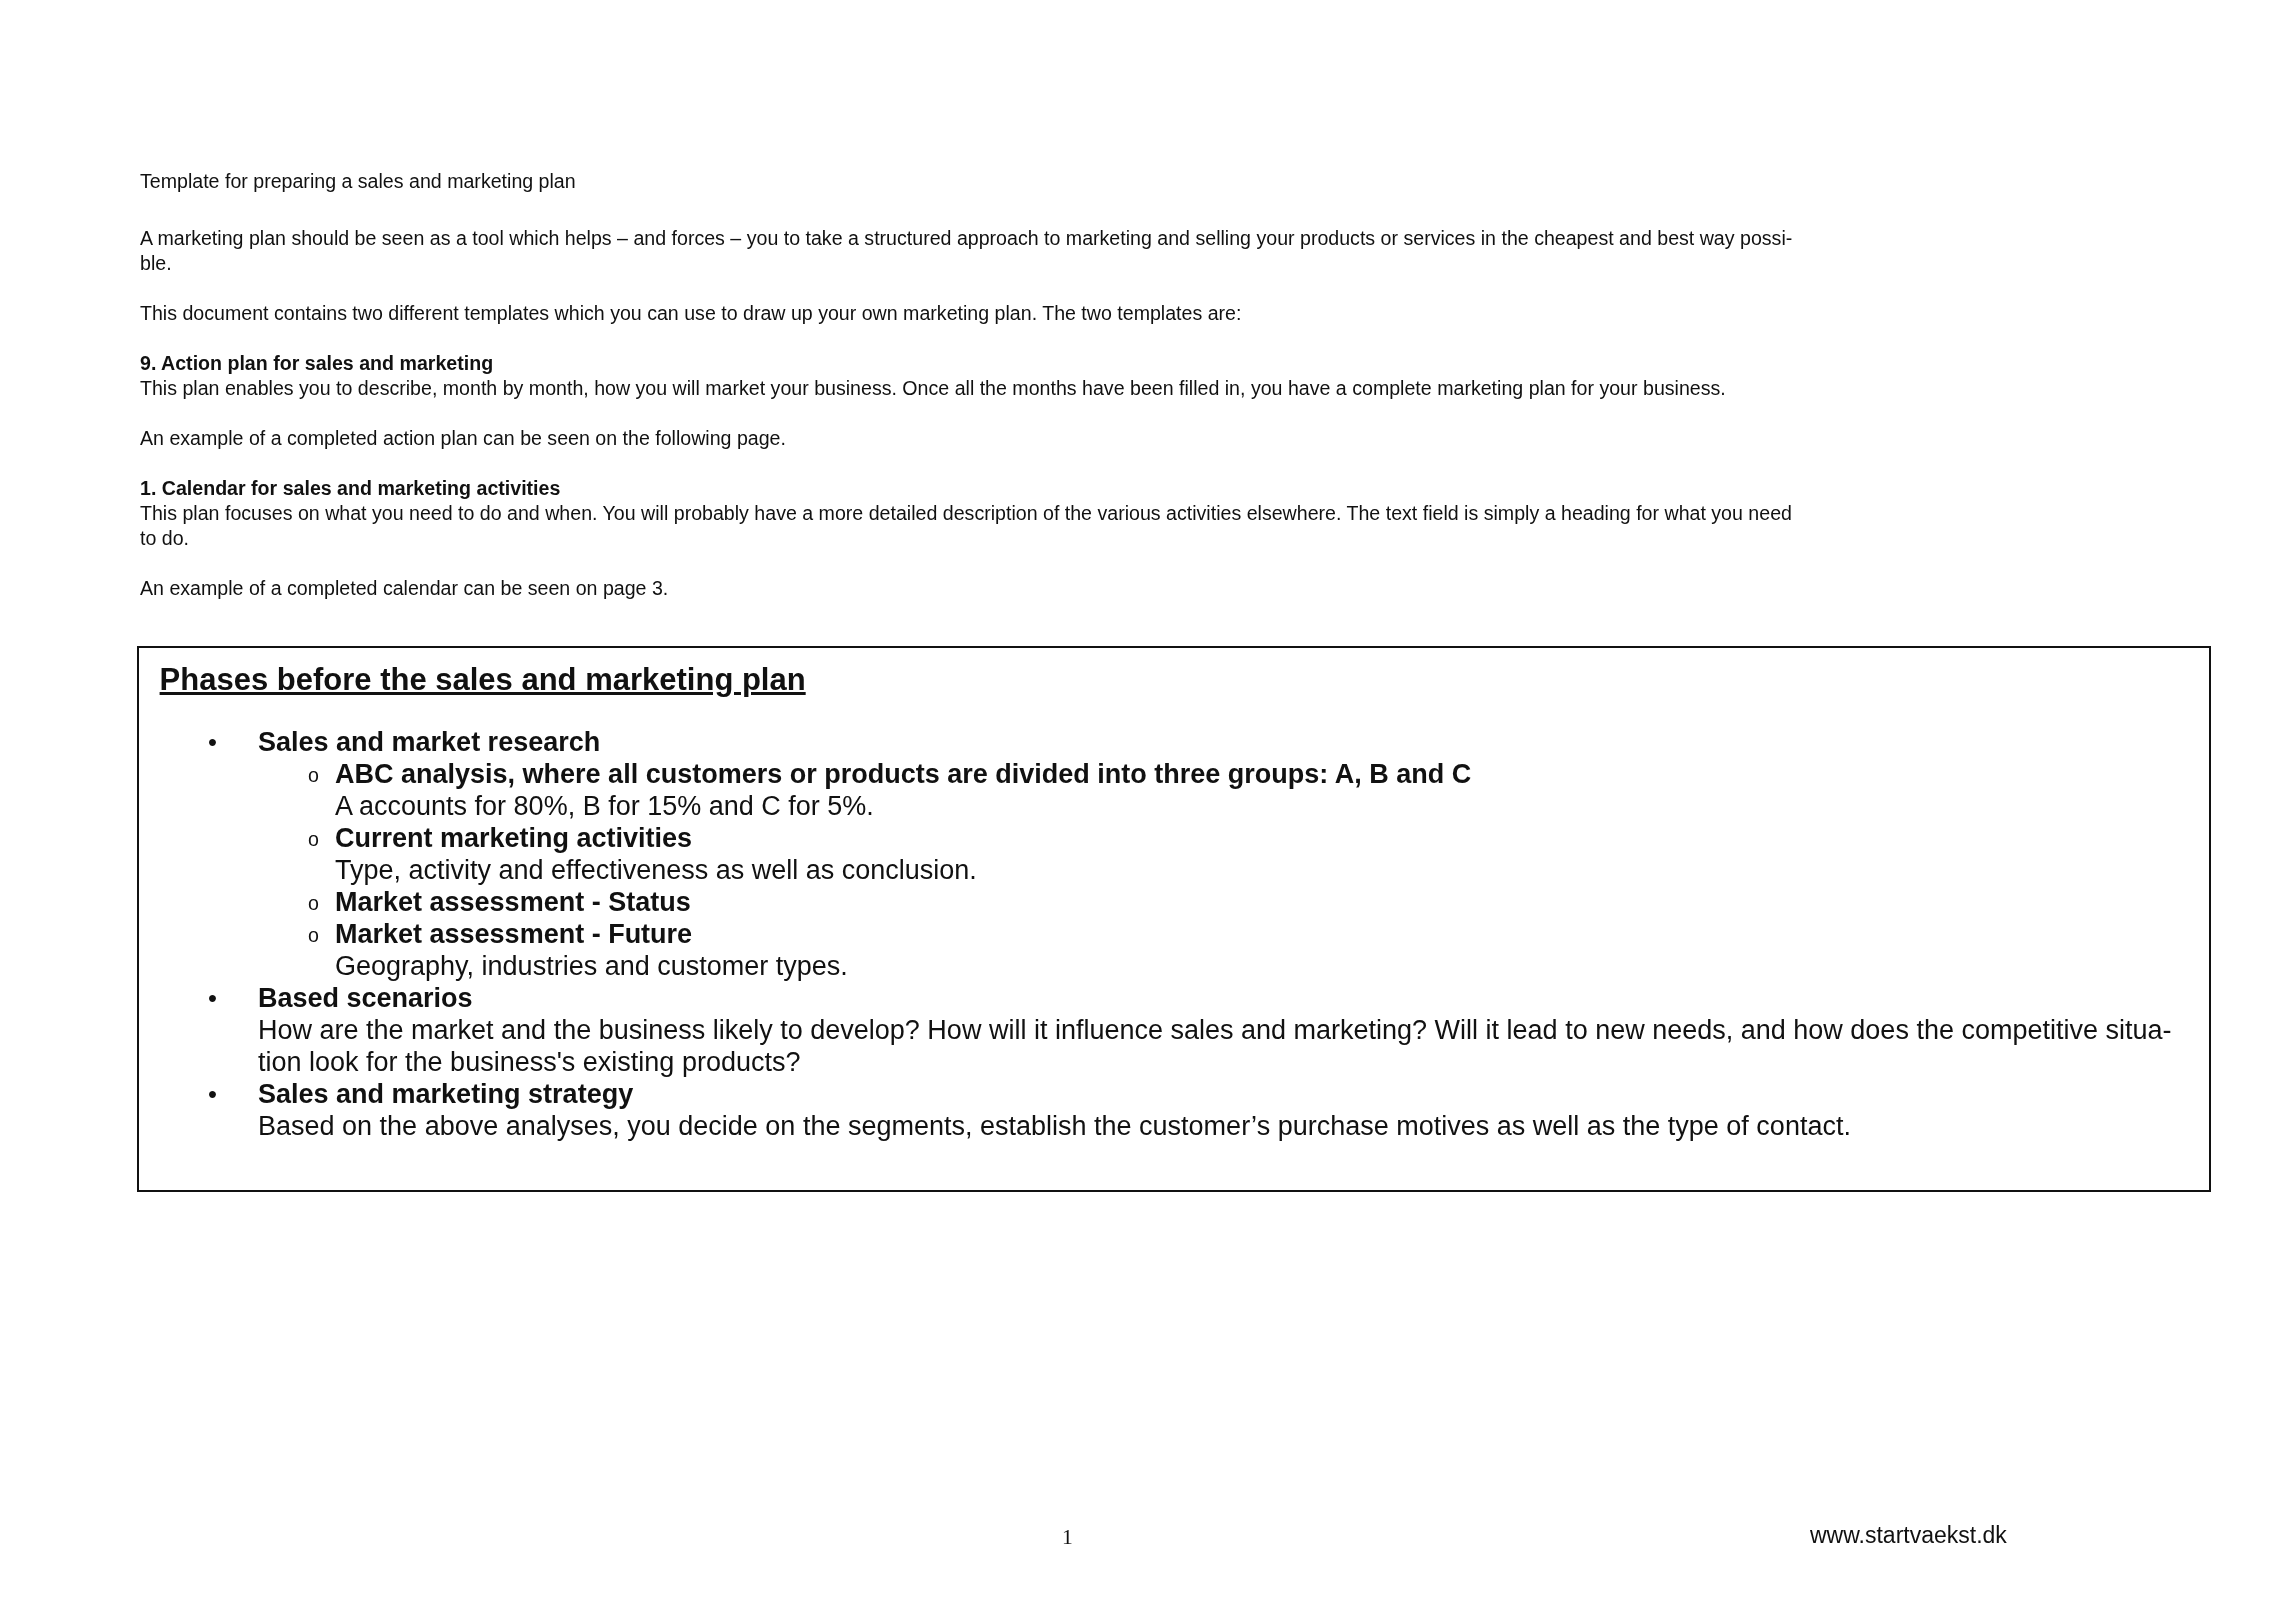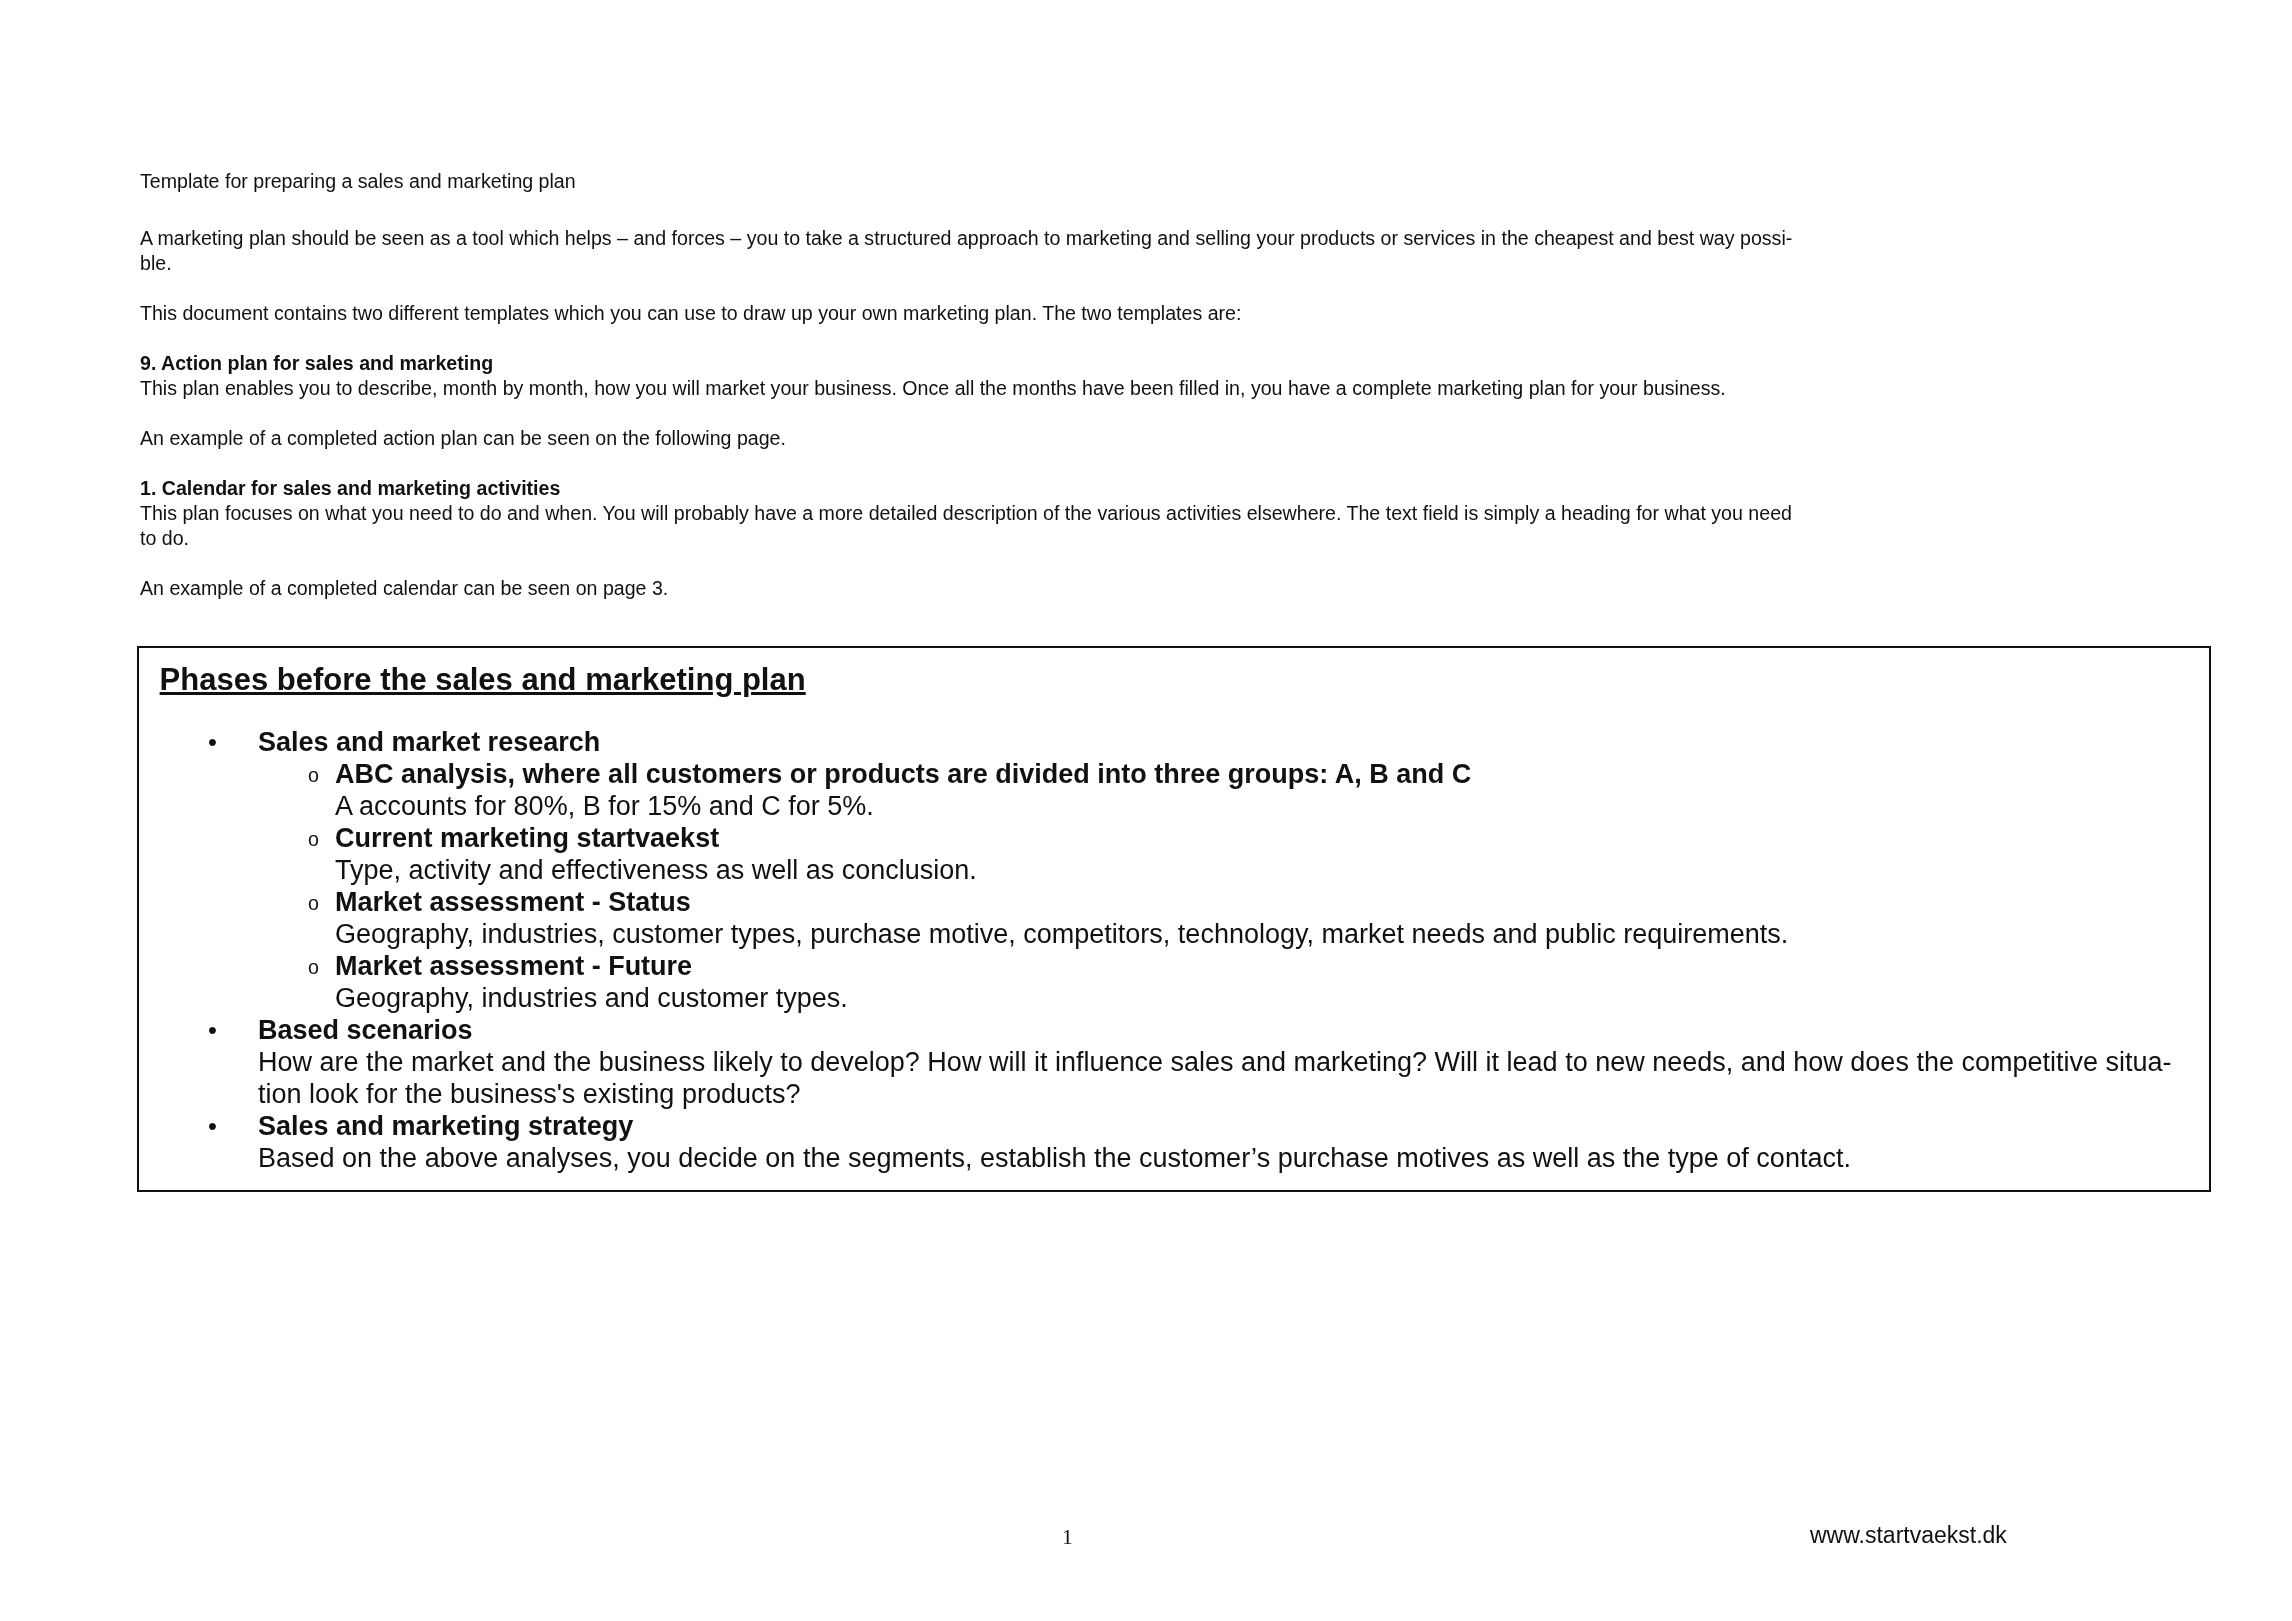--- a/index.html
+++ b/index.html
@@ -146,27 +146,26 @@
       <span class="bullet">•</span>
       <span class="item-title">Sales and market research</span>
       <ul class="sub-list">
         <li class="sub-item">
           <span class="sub-bullet">o</span>
           <span class="item-title">ABC analysis, where all customers or products are divided into three groups: A, B and C</span>
           <span class="item-desc">A accounts for 80%, B for 15% and C for 5%.</span>
         </li>
         <li class="sub-item">
           <span class="sub-bullet">o</span>
-          <span class="item-title">Current marketing startvaekst</span>
+          <span class="item-title">Current marketing activities</span>
           <span class="item-desc">Type, activity and effectiveness as well as conclusion.</span>
         </li>
         <li class="sub-item">
           <span class="sub-bullet">o</span>
           <span class="item-title">Market assessment - Status</span>
-          <span class="item-desc">Geography, industries, customer types, purchase motive, competitors, technology, market needs and public requirements.</span>
         </li>
         <li class="sub-item">
           <span class="sub-bullet">o</span>
           <span class="item-title">Market assessment - Future</span>
           <span class="item-desc">Geography, industries and customer types.</span>
         </li>
       </ul>
     </li>
 
     <li class="phase-item">

